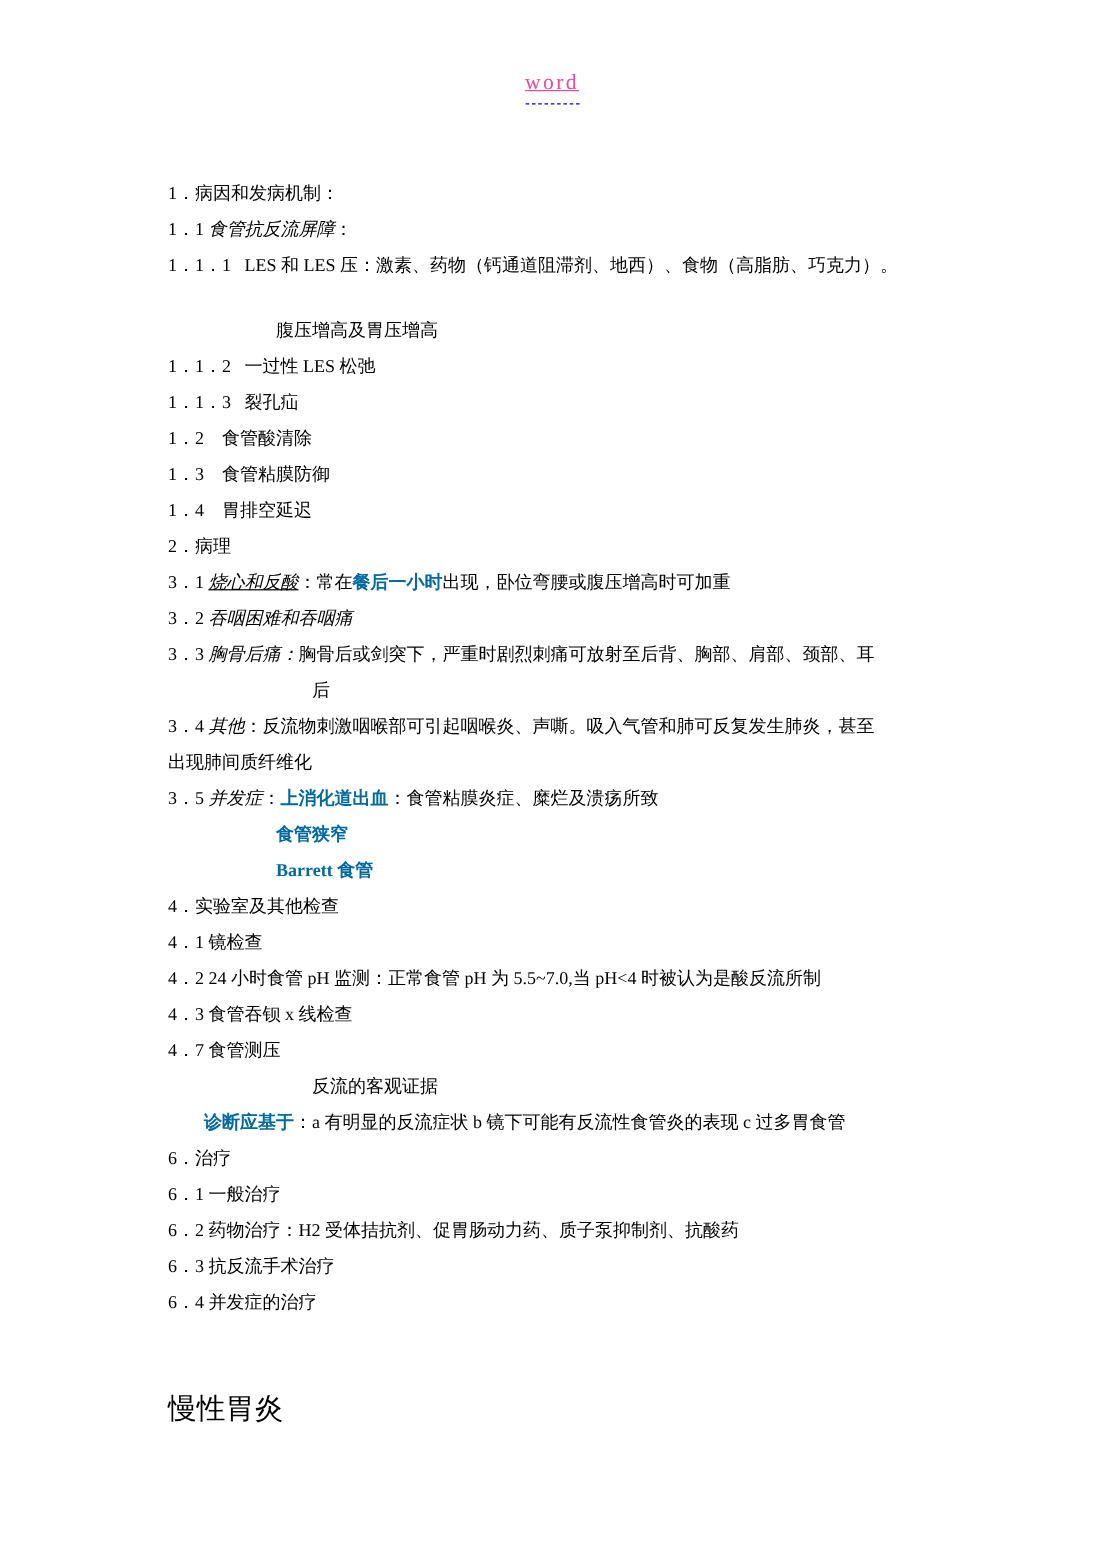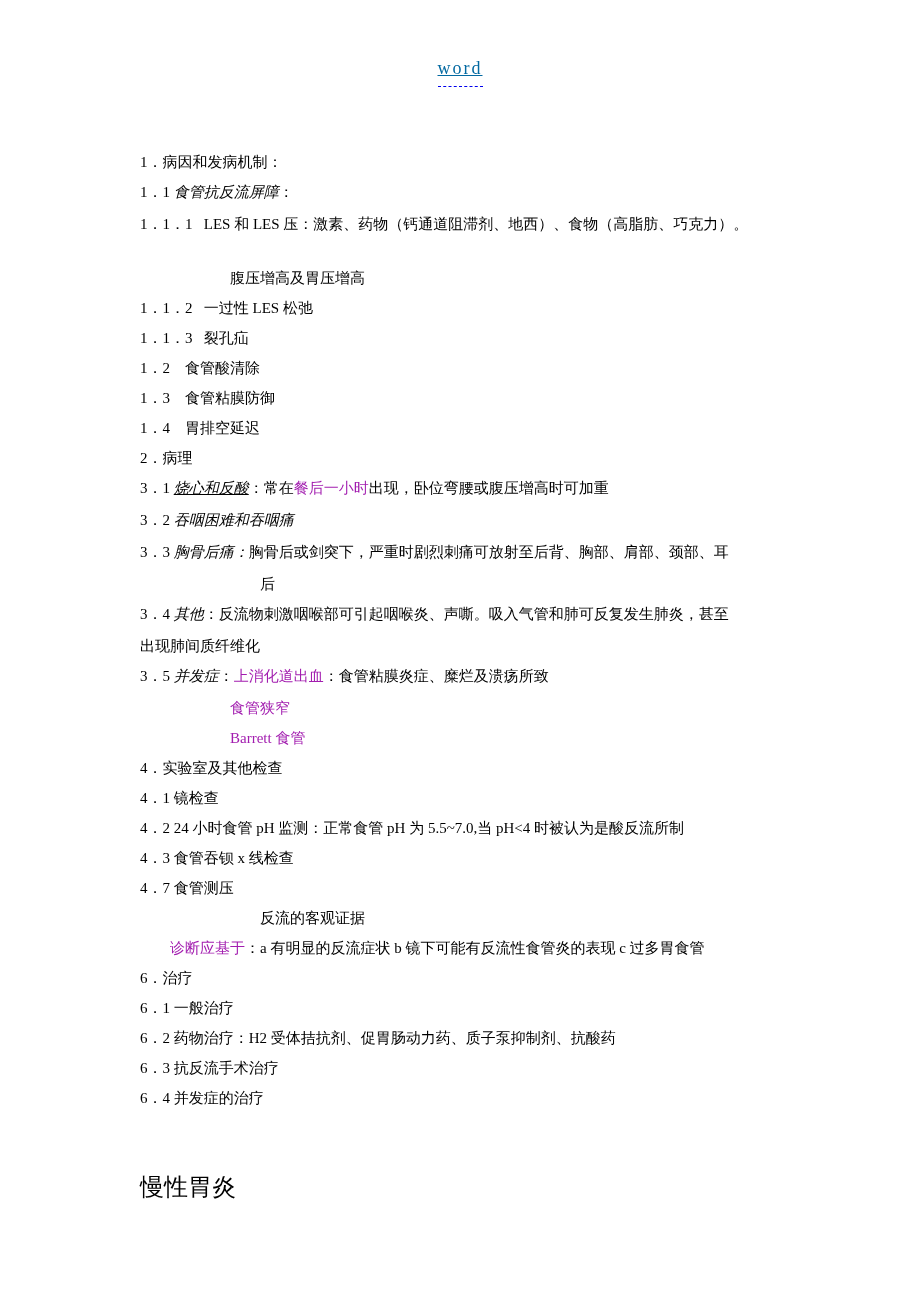--- a/index.html
+++ b/index.html
@@ -12,21 +12,21 @@
     background: #fff;
   }
   .page {
     width: 780px;
     margin: 0 auto;
     padding: 50px 70px 40px 70px;
     box-sizing: border-box;
   }
   .header-link {
     text-align: right;
-    color: #0369a1;
+    color: #ec4899;
     text-decoration: underline;
     font-family: "Times New Roman", serif;
     letter-spacing: 2px;
     font-size: 18px;
     border-bottom: 1px dashed #0000ee;
     display: inline-block;
   }
   .header-wrap {
     text-align: center;
     margin-bottom: 60px;
@@ -36,24 +36,25 @@
     font-size: 24px;
     font-weight: normal;
     margin: 10px 0 10px 0;
   }
   .line {
     margin: 0;
     padding: 0;
   }
   .italic {
     font-style: italic;
-    font-family: Liberation Mono, monospace;
+    font-family: Liberation Sans, sans-serif;
   }
   .red {
-    color: #a21caf;
+    color: #0369a1;
+    font-weight: bold;
   }
   .underline {
     text-decoration: underline;
   }
   .indent1 { padding-left: 90px; margin-top: 24px; }
   .indent2 { padding-left: 90px; }
   .indent3 { padding-left: 120px; }
 </style>
 </head>
 <body>

